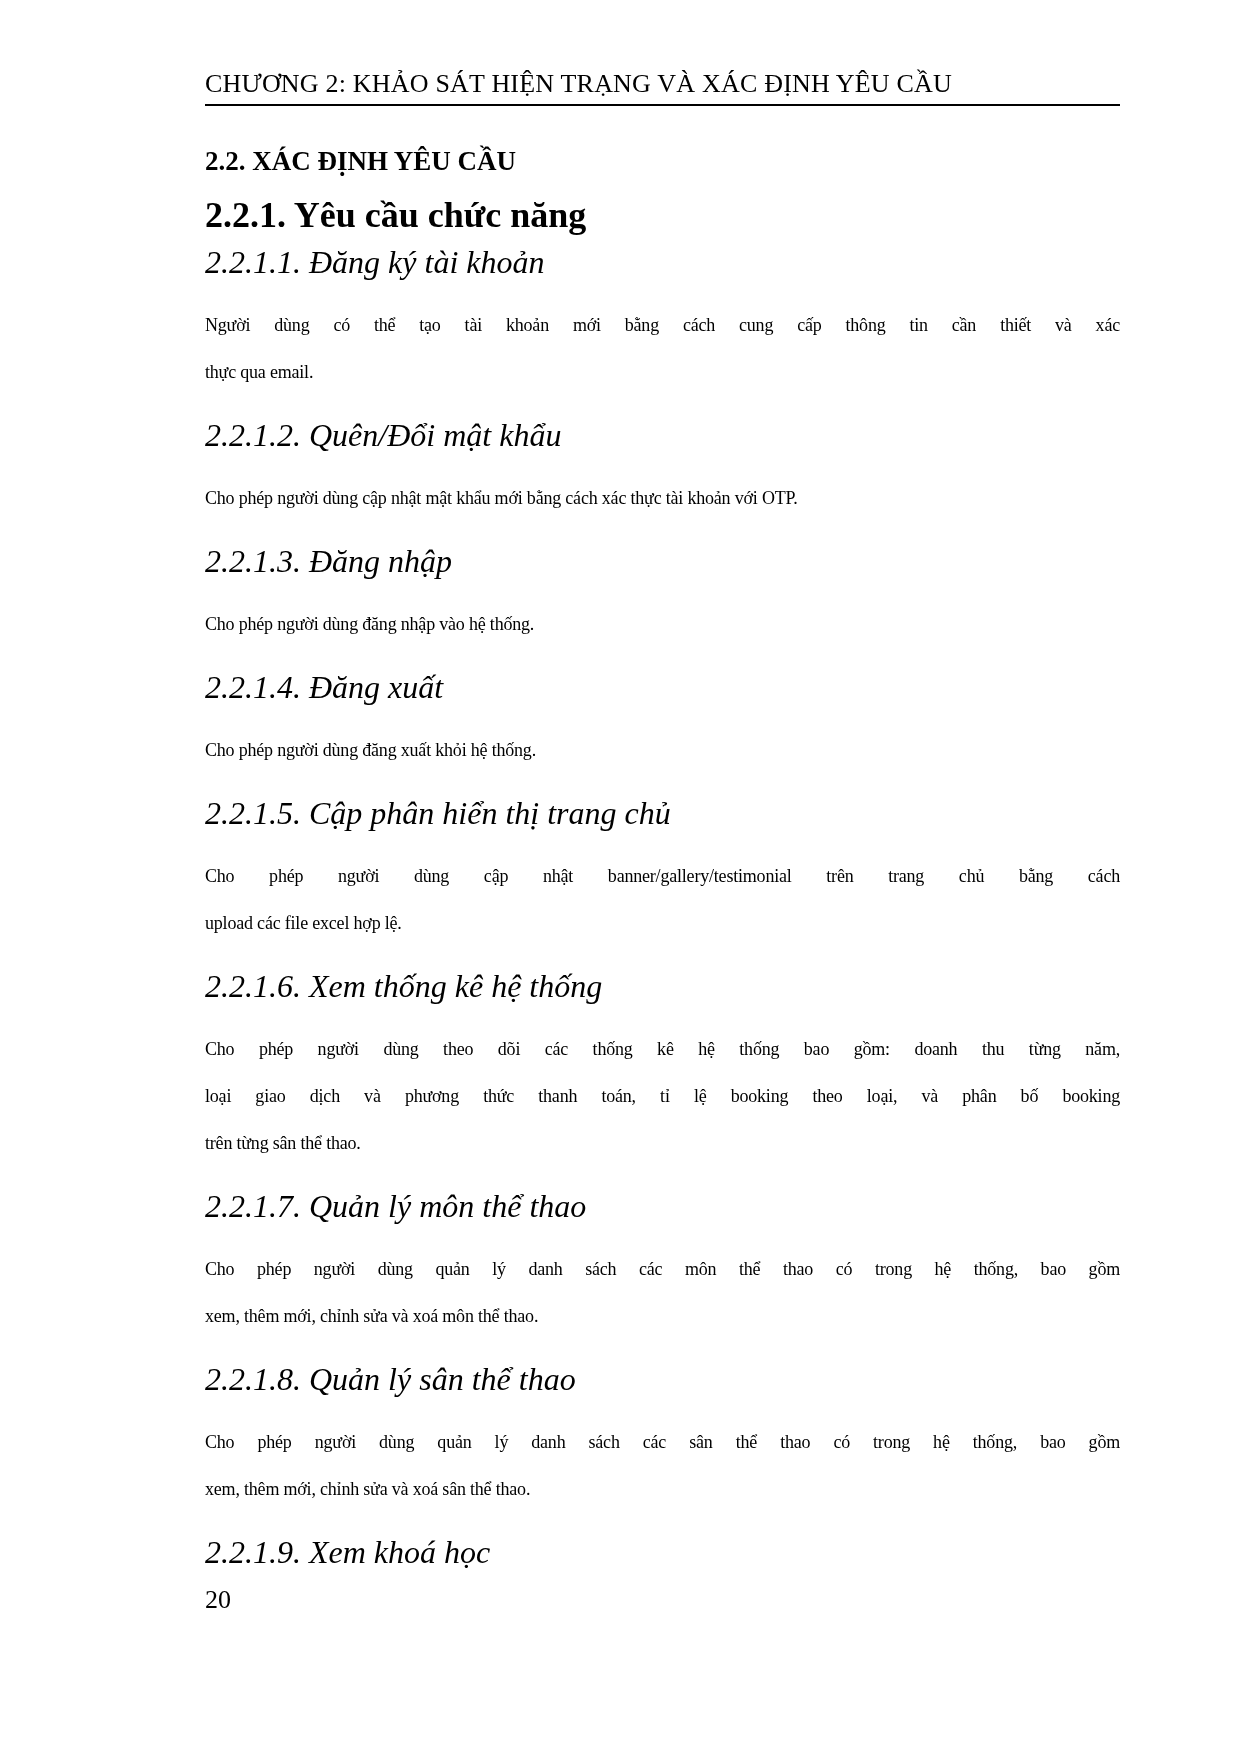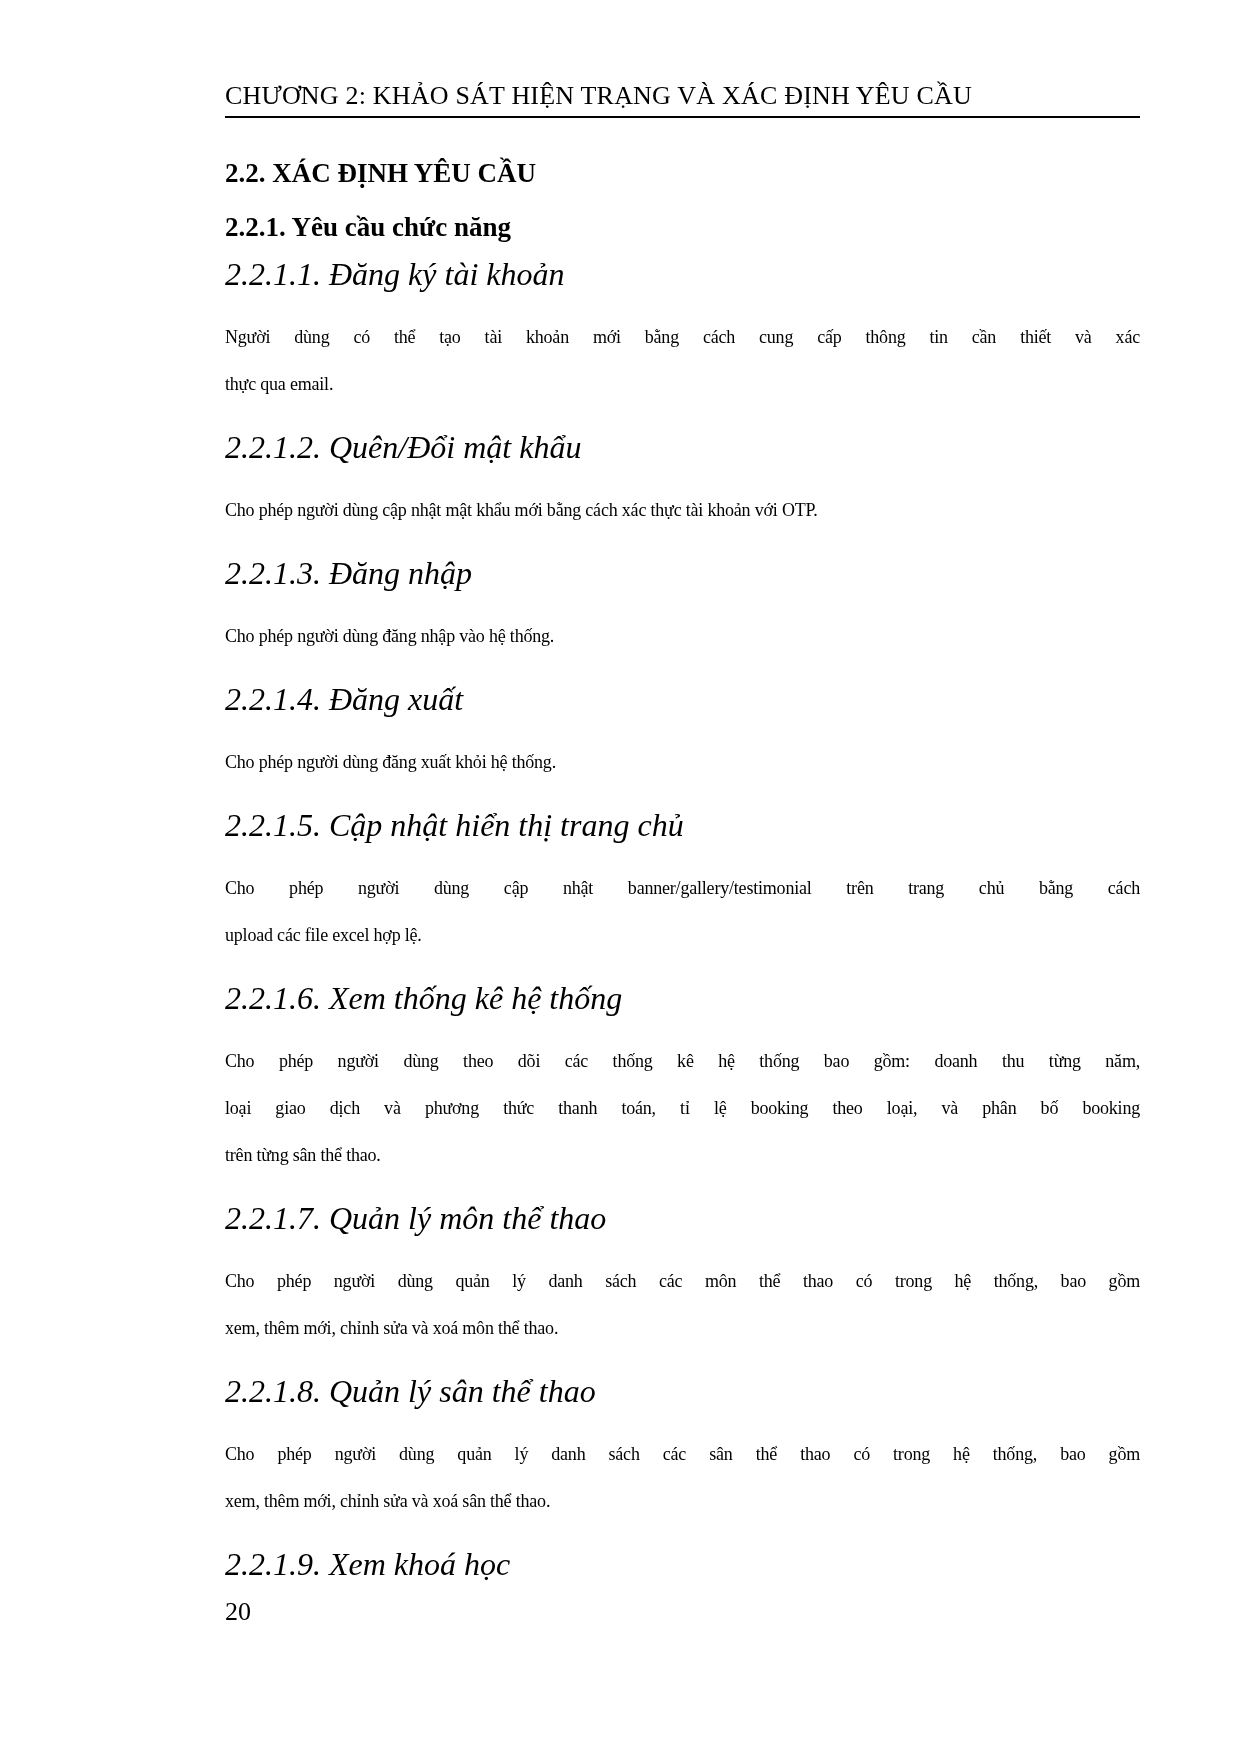--- a/index.html
+++ b/index.html
@@ -12,42 +12,41 @@
     width: 1240px;
     height: 1754px;
     background: #ffffff;
     color: #000000;
     font-family: "Liberation Serif", "DejaVu Serif", serif;
     overflow: hidden;
   }
   .content {
     position: absolute;
     left: 205px;
-    top: 12px;
+    top: 0;
     width: 915px;
-    margin-left: 20px;
   }
   .chapter-header {
     margin-top: 64px;
     font-size: 26px;
     line-height: 40px;
     letter-spacing: 0.2px;
     white-space: nowrap;
     border-bottom: 2px solid #000000;
   }
   .h1 {
     margin-top: 32px;
     font-size: 27px;
     font-weight: bold;
     line-height: 47px;
     white-space: nowrap;
   }
   .h2 {
     margin-top: 7px;
-    font-size: 27px;
+    font-size: 36px;
     font-weight: bold;
     line-height: 47px;
     white-space: nowrap;
   }
   .h3 {
     margin-top: 16px;
     font-size: 32px;
     font-style: italic;
     line-height: 47px;
     white-space: nowrap;
@@ -102,21 +101,21 @@
     <div class="h3">2.2.1.3. Đăng nhập</div>
     <div class="para">
       <div class="line last">Cho phép người dùng đăng nhập vào hệ thống.</div>
     </div>
 
     <div class="h3">2.2.1.4. Đăng xuất</div>
     <div class="para">
       <div class="line last">Cho phép người dùng đăng xuất khỏi hệ thống.</div>
     </div>
 
-    <div class="h3">2.2.1.5. Cập nhật hiển thị trang chủ</div>
+    <div class="h3">2.2.1.5. Cập phân hiển thị trang chủ</div>
     <div class="para">
       <div class="line fill">Cho phép người dùng cập nhật banner/gallery/testimonial trên trang chủ bằng cách</div>
       <div class="line last">upload các file excel hợp lệ.</div>
     </div>
 
     <div class="h3">2.2.1.6. Xem thống kê hệ thống</div>
     <div class="para">
       <div class="line fill">Cho phép người dùng theo dõi các thống kê hệ thống bao gồm: doanh thu từng năm,</div>
       <div class="line fill">loại giao dịch và phương thức thanh toán, tỉ lệ booking theo loại, và phân bố booking</div>
       <div class="line last">trên từng sân thể thao.</div>

